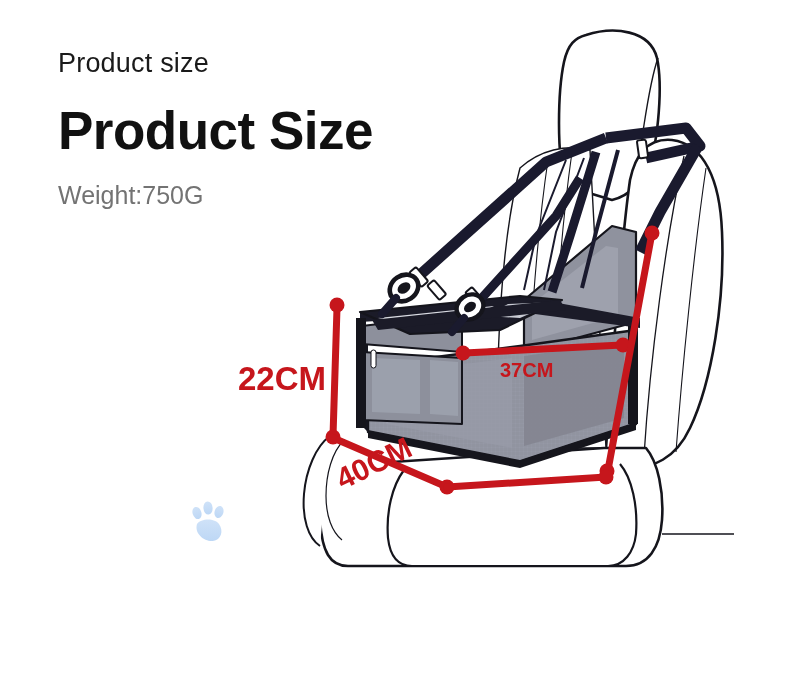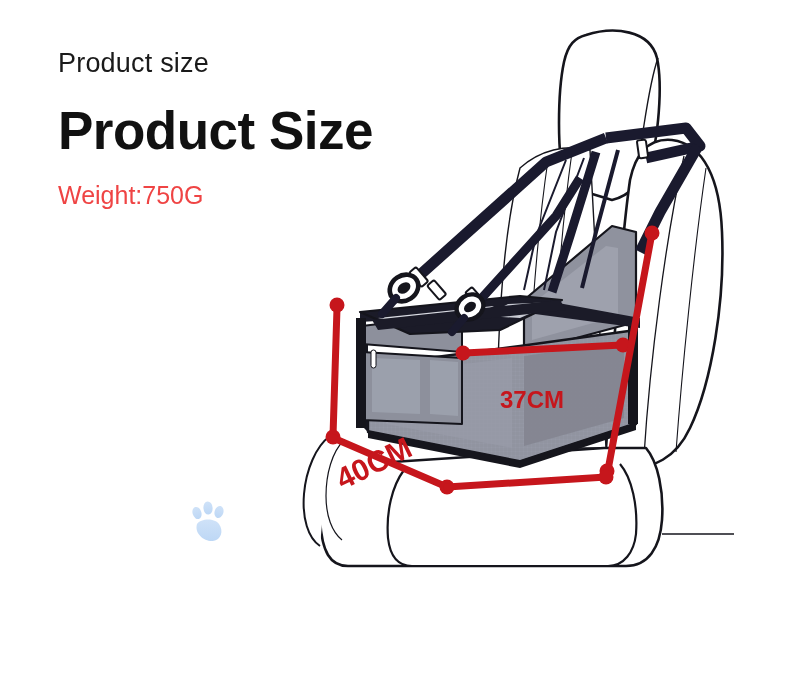--- a/index.html
+++ b/index.html
@@ -17,34 +17,34 @@
     font-size:27px;font-weight:400;color:#1a1a1a;letter-spacing:.2px;
     white-space:nowrap;
   }
   .hd-big{
     position:absolute;left:58px;top:100px;
     font-size:53px;font-weight:700;color:#111111;letter-spacing:-.5px;
     white-space:nowrap;
   }
   .hd-weight{
     position:absolute;left:58px;top:181px;
-    font-size:25px;font-weight:400;color:#ef4444;
+    font-size:25px;font-weight:400;color:#737373;
     white-space:nowrap;
   }
 
   
   #art{position:absolute;left:0;top:0;width:811px;height:697px;}
 
   
   .dim{
     position:absolute;color:#c6161c;font-weight:700;
     white-space:nowrap;line-height:1;
   }
   .dim-22{left:238px;top:362px;font-size:33px;}
-  .dim-37{left:500px;top:360px;font-size:24px;margin-top:28px;}
+  .dim-37{left:500px;top:360px;font-size:20px;}
   .dim-42{left:646px;top:347px;font-size:33px;}
   .dim-40{left:338px;top:466px;font-size:30px;transform:rotate(-26deg);transform-origin:0 50%;}
   .dim-32{left:489px;top:497px;font-size:30px;}
 
   
   .footer{
     position:absolute;left:14px;top:612px;width:783px;height:85px;
     background:linear-gradient(180deg,#eef4fb 0%,#e9f1fa 55%,#edf3fb 100%);
     overflow:hidden;
   }
@@ -205,17 +205,18 @@
 
     <g fill="url(#pawgrad)">
       <ellipse cx="197" cy="513" rx="4.4" ry="6.2" transform="rotate(-18 197 513)"></ellipse>
       <ellipse cx="208" cy="508" rx="4.6" ry="6.6" transform="rotate(-4 208 508)"></ellipse>
       <ellipse cx="219" cy="512" rx="4.4" ry="6.2" transform="rotate(16 219 512)"></ellipse>
       <path d="M197 524 C201 518 215 518 219 524 C224 531 221 540 213 541
                C205 542 194 534 197 524 Z"></path>
     </g>
   </svg>
 
+  <div class="dim dim-22">22CM</div>
   <div class="dim dim-37">37CM</div>
   <div class="dim dim-40">40CM</div>
 
 
 </div>
 
 </body></html>

